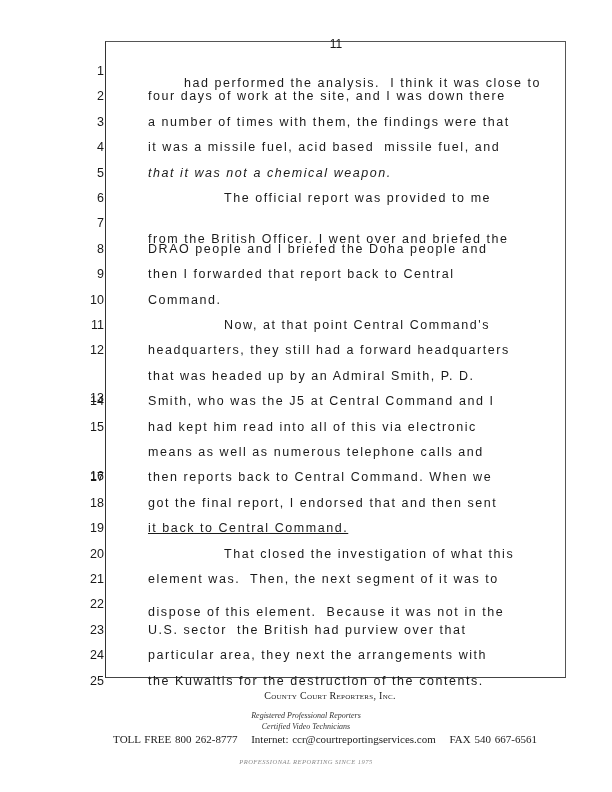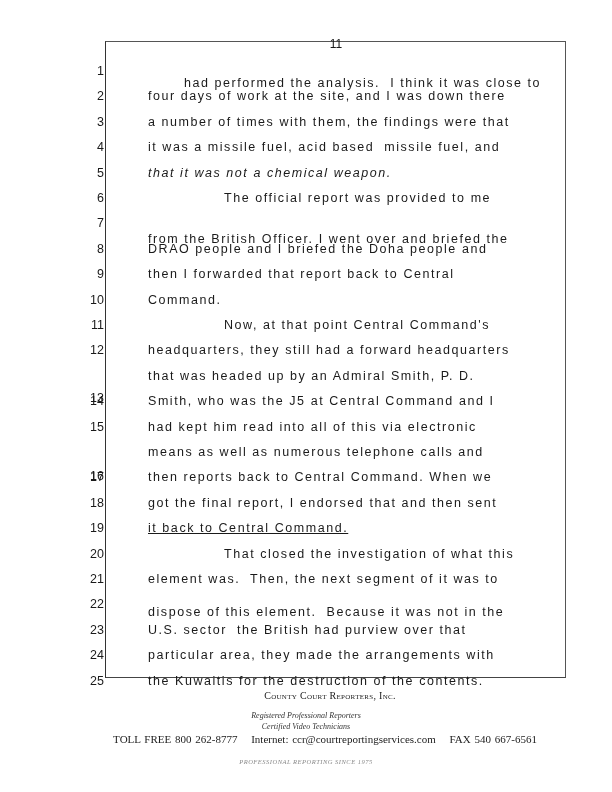--- a/index.html
+++ b/index.html
@@ -63,21 +63,21 @@
     <div class="line-text" style="top: 521.2px; text-decoration: underline;">it back to Central Command.</div>
     <div class="line-no" style="top: 546.6px;">20</div>
     <div class="line-text" style="top: 546.6px; left: 224px;">That closed the investigation of what this</div>
     <div class="line-no" style="top: 572px;">21</div>
     <div class="line-text" style="top: 572px;">element was.  Then, the next segment of it was to</div>
     <div class="line-no" style="top: 597.4px;">22</div>
     <div class="line-text" style="top: 597.4px; margin-top: 8px;">dispose of this element.  Because it was not in the</div>
     <div class="line-no" style="top: 622.8px;">23</div>
     <div class="line-text" style="top: 622.8px;">U.S. sector  the British had purview over that</div>
     <div class="line-no" style="top: 648.2px;">24</div>
-    <div class="line-text" style="top: 648.2px;">particular area, they made the arrangements with</div>
+    <div class="line-text" style="top: 648.2px;">particular area, they next the arrangements with</div>
     <div class="line-no" style="top: 673.6px;">25</div>
     <div class="line-text" style="top: 673.6px;">the Kuwaitis for the destruction of the contents.</div>
   </div>
 
 <div class="footer firm">County Court Reporters, Inc.</div>
 <div class="footer sub1">Registered Professional Reporters</div>
 <div class="footer sub2">Certified Video Technicians</div>
 <div class="footer contact">
   <span>TOLL FREE   800 262-8777</span>
   <span>Internet: ccr@courtreportingservices.com</span>

